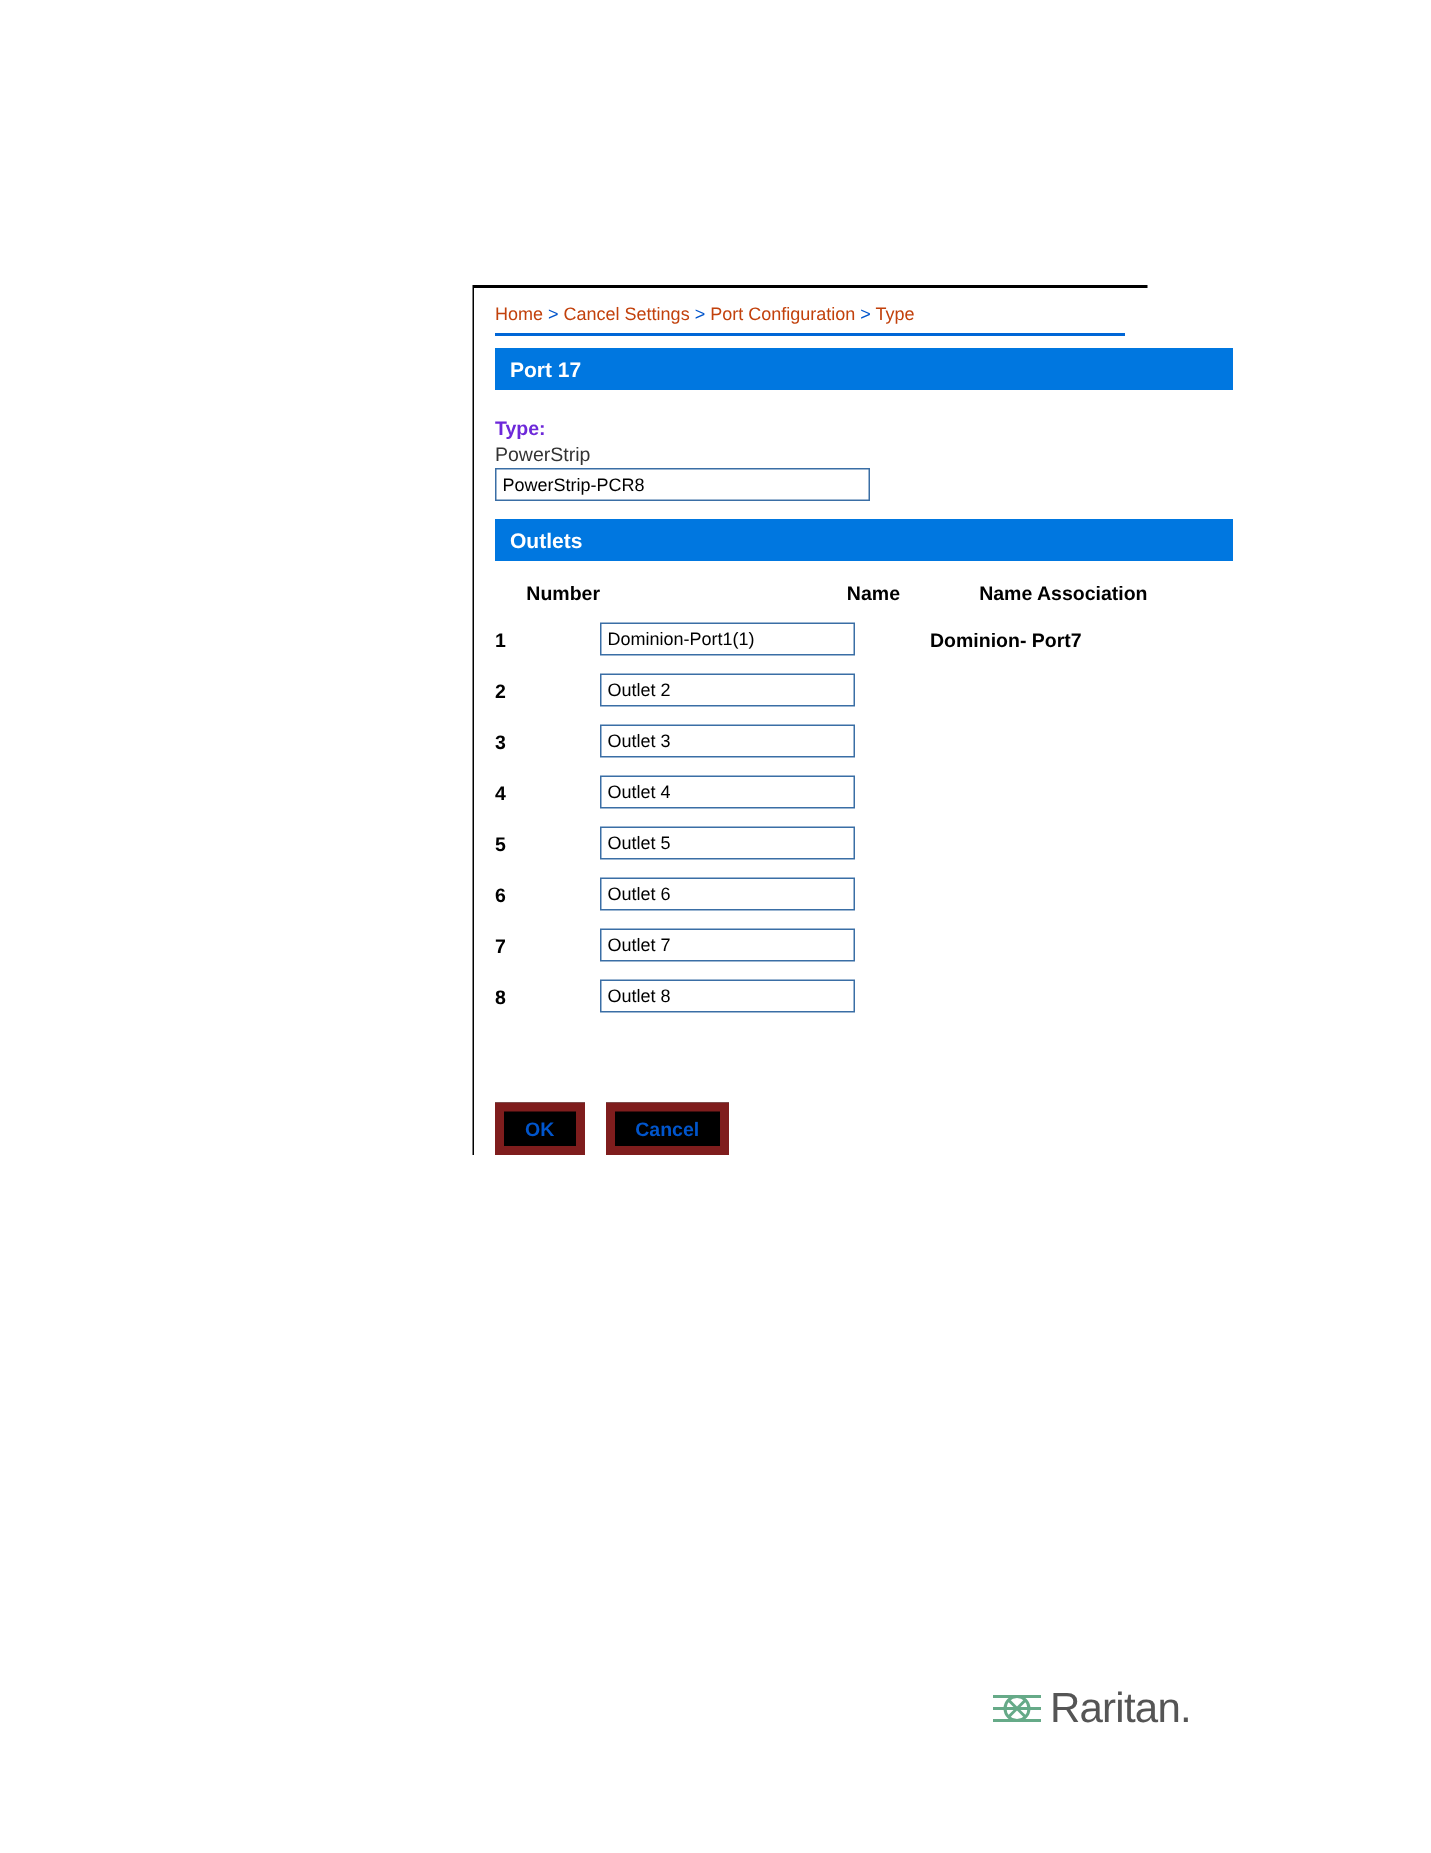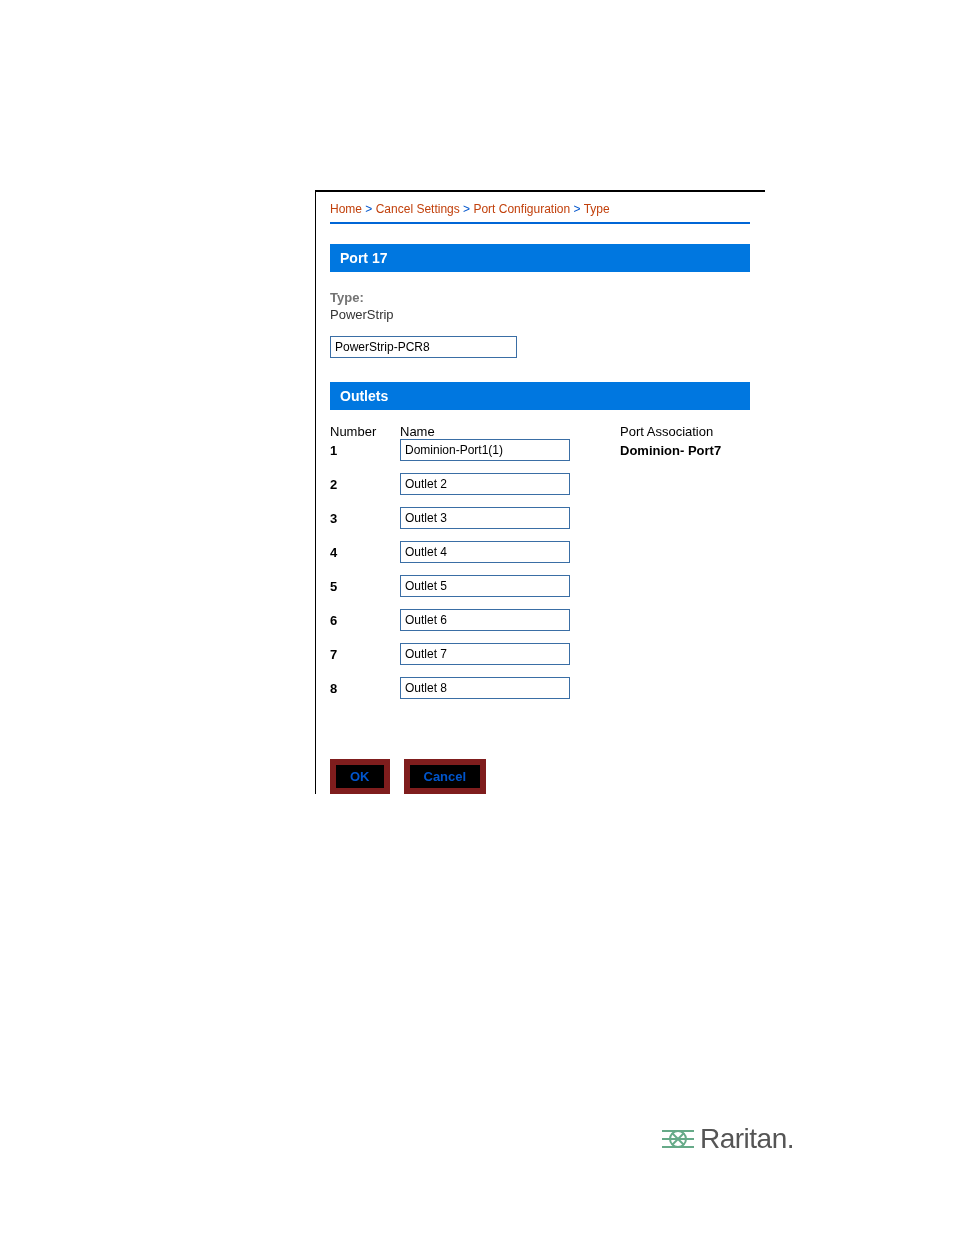--- a/index.html
+++ b/index.html
@@ -35,53 +35,54 @@
     width: 420px;
   }
   .breadcrumb a { color: #c2410c; text-decoration: none; cursor: pointer; }
   .breadcrumb .sep { color: #0055cc; }
   .section-bar {
     background: #0077e0;
     color: #fff;
     font-weight: bold;
     font-size: 14px;
     padding: 6px 10px;
-    margin-top: 20px;
-    width: 420px;
+    margin-top: 8px;
+    width: 492px;
   }
   .section-body {
     padding: 10px 0 4px 0;
   }
   .lbl {
     font-weight: bold;
     font-size: 13px;
     margin-top: 8px;
-    color: #737373;
+    color: #6d28d9;
   }
   .val {
     font-size: 13px;
     margin-top: 2px;
     color: #333;
   }
   .txt-input {
     font-family: Arial, Helvetica, sans-serif;
     font-size: 12px;
     padding: 3px 4px;
     border: 1px solid #3a6ea5;
-    width: 187px;
-    margin-top: 14px;
+    width: 250px;
+    margin-top: 2px;
   }
   .outlet-table {
     margin-top: 14px;
   }
   .outlet-header {
     display: flex;
-    font-weight: normal;
-    font-size: 13px;
-    margin-bottom: 0;
+    font-weight: bold;
+    font-size: 13px;
+    margin-bottom: 12px;
+    text-align: right;
   }
   .col-num { width: 70px; }
   .col-name { width: 200px; }
   .col-assoc { flex: 1; padding-left: 20px; }
   .outlet-row {
     display: flex;
     align-items: center;
     margin-bottom: 12px;
     font-size: 13px;
   }
@@ -146,21 +147,21 @@
       <div class="val">PowerStrip</div>
       <input class="txt-input" type="text" value="PowerStrip-PCR8" style="">
     </div>
 
     <div class="section-bar">Outlets</div>
 
     <div class="outlet-table">
       <div class="outlet-header">
         <div class="col-num">Number</div>
         <div class="col-name">Name</div>
-        <div class="col-assoc">Port Association</div>
+        <div class="col-assoc">Name Association</div>
       </div>
 
       <div class="outlet-row">
         <div class="col-num">1</div>
         <div class="col-name"><input type="text" value="Dominion-Port1(1)" style=""></div>
         <div class="col-assoc">Dominion- Port7</div>
       </div>
       <div class="outlet-row">
         <div class="col-num">2</div>
         <div class="col-name"><input type="text" value="Outlet 2" style=""></div>

